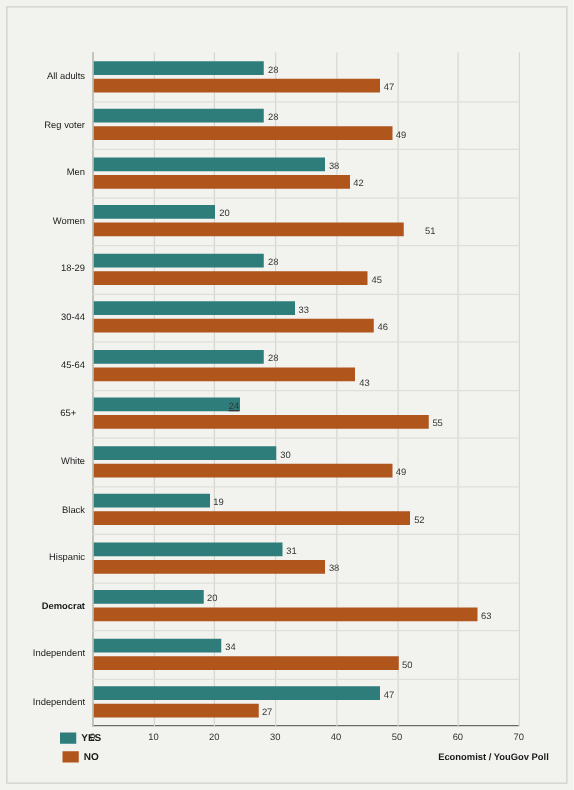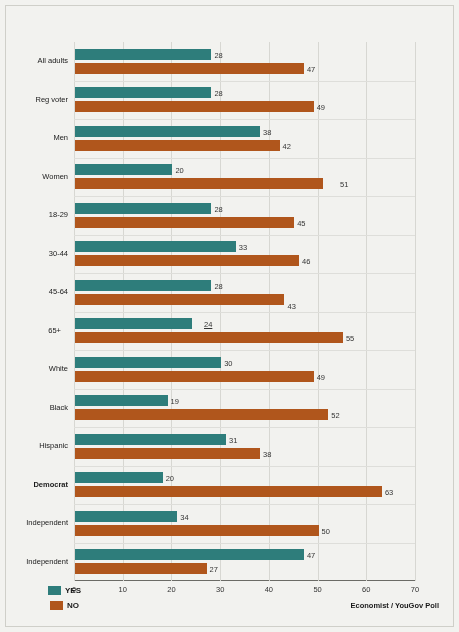--- a/index.html
+++ b/index.html
@@ -199,21 +199,21 @@
         <div class="bar-val" style="left: 228.086px; top: 215.25px;">46</div>
         <div class="group-sep" style="top: 231px;"></div>
         <div class="cat-label" style="top: 245.25px; right: 347px;">45-64</div>
         <div class="bar bar-yes" style="left: 1px; top: 237.75px; width: 136.4px;"></div>
         <div class="bar-val" style="left: 140.4px; top: 239.75px;">28</div>
         <div class="bar bar-no" style="left: 1px; top: 251.75px; width: 209.471px;"></div>
         <div class="bar-val" style="left: 213.471px; top: 260px;">43</div>
         <div class="group-sep" style="top: 269.5px;"></div>
         <div class="cat-label" style="top: 283.75px; right: 354px;">65+</div>
         <div class="bar bar-yes" style="left: 1px; top: 276.25px; width: 116.914px;"></div>
-        <div class="bar-val" style="left: 130px; top: 278.25px; text-decoration: underline;">24</div>
+        <div class="bar-val" style="left: 109px; top: 278.25px; text-decoration: underline;">24</div>
         <div class="bar bar-no" style="left: 1px; top: 290.25px; width: 267.929px;"></div>
         <div class="bar-val" style="left: 271.929px; top: 292.25px;">55</div>
         <div class="group-sep" style="top: 308px;"></div>
         <div class="cat-label" style="top: 322.25px; right: 347px;">White</div>
         <div class="bar bar-yes" style="left: 1px; top: 314.75px; width: 146.143px;"></div>
         <div class="bar-val" style="left: 150.143px; top: 316.75px;">30</div>
         <div class="bar bar-no" style="left: 1px; top: 328.75px; width: 238.7px;"></div>
         <div class="bar-val" style="left: 242.7px; top: 330.75px;">49</div>
         <div class="group-sep" style="top: 346.5px;"></div>
         <div class="cat-label" style="top: 360.75px; right: 347px;">Black</div>

